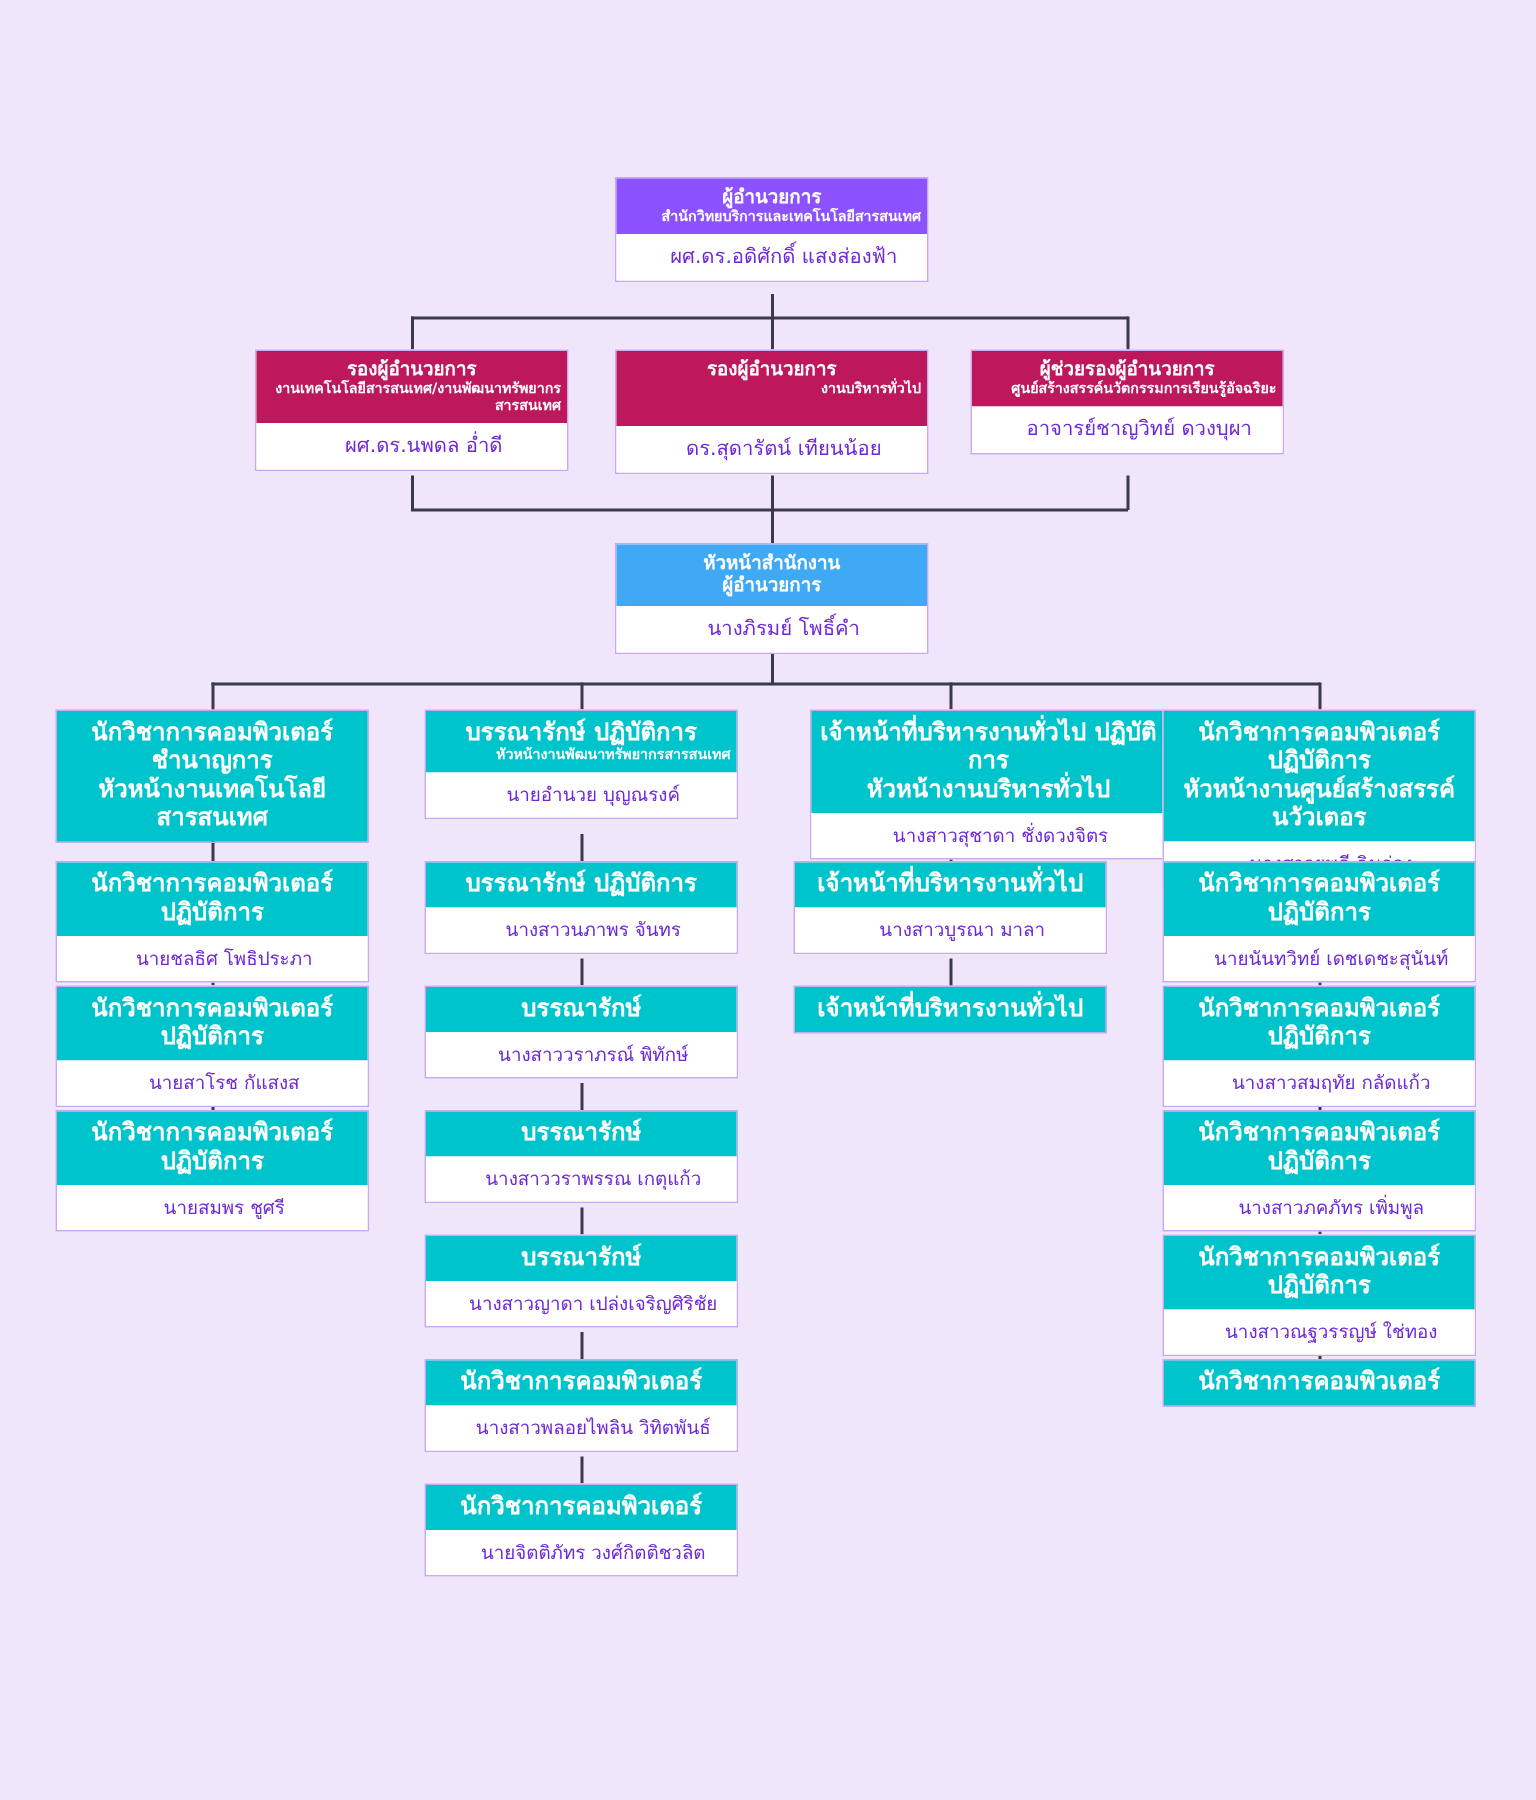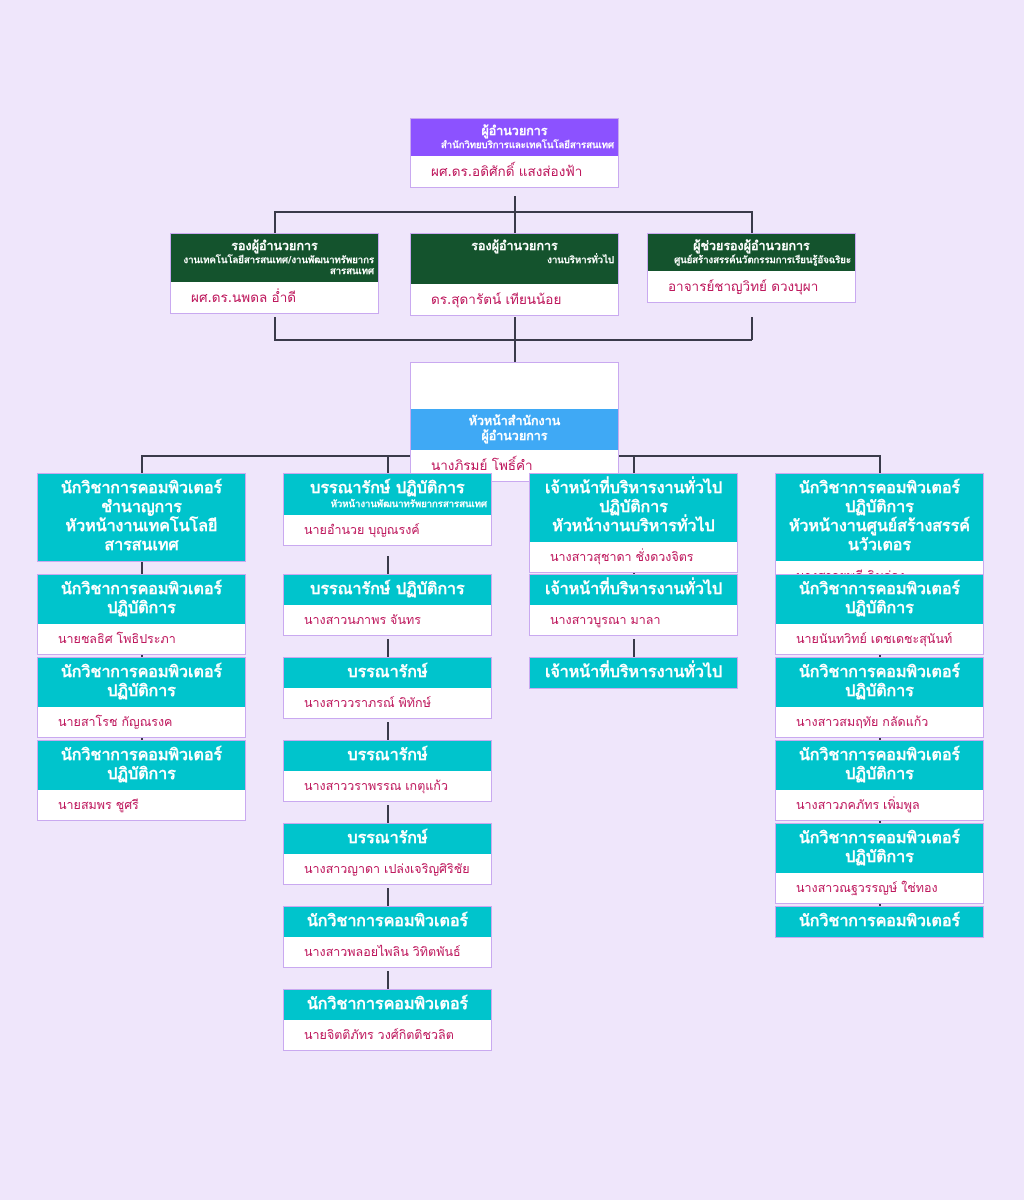--- a/index.html
+++ b/index.html
@@ -26,29 +26,30 @@
   }
   .node .hdr {
     color: #ffffff;
     font-weight: bold;
     text-align: center;
     line-height: 1.18;
     padding: 5px 4px 6px 4px;
   }
   .node .nm {
     background: #ffffff;
-    color: #be185d;
+    color: #6d28d9;
+    text-align: center;
     padding: 7px 4px 8px 20px;
     line-height: 1.2;
   }
 
   
   .hdr.purple { background: #8c52ff; }
-  .hdr.orange { background: #14532d; }
-  .hdr.blue   { background: #3fa9f5; margin-top: 46px; }
+  .hdr.orange { background: #be185d; }
+  .hdr.blue   { background: #3fa9f5; }
   .hdr.teal   { background: #00c4cc; }
 
   
   .t-lg  { font-size: 12.5px; }
   .t-sm  { font-size: 9.5px; text-align: right; }
   .t-md  { font-size: 16px; }
   .t-nm  { font-size: 13.5px; }
   .t-nm2 { font-size: 12.5px; }
 
   
@@ -152,21 +153,21 @@
   <div class="node" style="left:37px; top:574px; width:209px;">
     <div class="hdr teal">
       <div class="t-md">นักวิชาการคอมพิวเตอร์ ปฏิบัติการ</div>
     </div>
     <div class="nm t-nm2">นายชลธิศ โพธิประภา</div>
   </div>
   <div class="node" style="left:37px; top:657px; width:209px;">
     <div class="hdr teal">
       <div class="t-md">นักวิชาการคอมพิวเตอร์ ปฏิบัติการ</div>
     </div>
-    <div class="nm t-nm2">นายสาโรช กัญณรงค</div>
+    <div class="nm t-nm2">นายสาโรช กัแสงส</div>
   </div>
   <div class="node" style="left:37px; top:740px; width:209px;">
     <div class="hdr teal">
       <div class="t-md">นักวิชาการคอมพิวเตอร์ ปฏิบัติการ</div>
     </div>
     <div class="nm t-nm2">นายสมพร ชูศรี</div>
   </div>
 
   <div class="node" style="left:283px; top:473px; width:209px;">
     <div class="hdr teal">
@@ -205,21 +206,21 @@
     </div>
     <div class="nm t-nm2">นางสาวพลอยไพลิน วิทิตพันธ์</div>
   </div>
   <div class="node" style="left:283px; top:989px; width:209px;">
     <div class="hdr teal">
       <div class="t-md">นักวิชาการคอมพิวเตอร์</div>
     </div>
     <div class="nm t-nm2">นายจิตติภัทร วงศ์กิตติชวลิต</div>
   </div>
 
-  <div class="node" style="left:529px; top:473px; width:209px;">
+  <div class="node" style="left:540px; top:473px; width:238px;">
     <div class="hdr teal">
       <div class="t-md">เจ้าหน้าที่บริหารงานทั่วไป ปฏิบัติการ</div>
       <div class="t-md">หัวหน้างานบริหารทั่วไป</div>
     </div>
     <div class="nm t-nm2">นางสาวสุชาดา ชั่งดวงจิตร</div>
   </div>
   <div class="node" style="left:529px; top:574px; width:209px;">
     <div class="hdr teal">
       <div class="t-md">เจ้าหน้าที่บริหารงานทั่วไป</div>
     </div>

